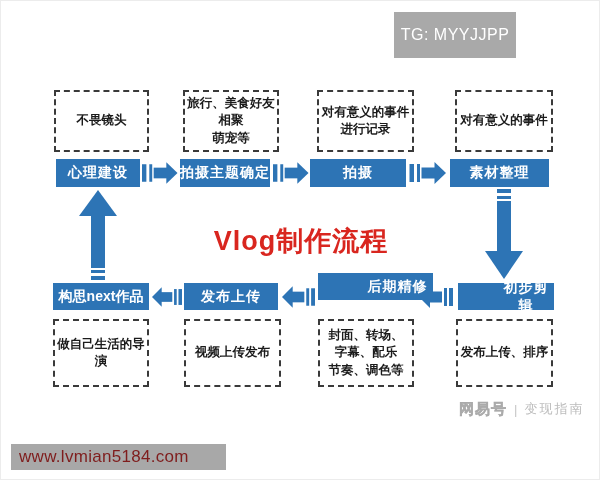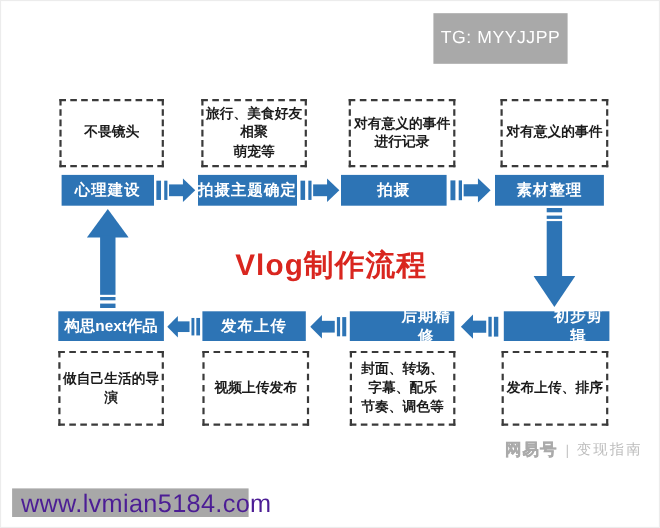--- a/index.html
+++ b/index.html
@@ -62,21 +62,21 @@
   .watermark .brand{
     color:var(--watermark_gray);
     font-size:15px;font-weight:800;letter-spacing:1px;
     -webkit-text-stroke:.4px #aaaaaa;
   }
   .watermark .divider{color:#c6c6c6;font-size:13px;font-weight:400;}
   .watermark .name{color:#bcbcbc;font-size:13px;letter-spacing:2px;}
   .url-bar{
     position:absolute;left:10px;top:443px;width:215px;height:26px;
     background:var(--url_gray);
-    color:#4c1d95;font-size:23px;
+    color:#7f1d1d;font-size:17px;
     display:flex;align-items:center;padding-left:8px;
     letter-spacing:.3px;
   }
 </style>
 </head>
 <body>
 
 <div class="canvas">
 
   <div class="tg-badge">TG: MYYJJPP</div>
@@ -124,21 +124,21 @@
     <rect x="12" y="0" width="14" height="4" fill="currentColor"></rect>
     <rect x="12" y="7" width="14" height="3" fill="currentColor"></rect>
     <rect x="12" y="12" width="14" height="52" fill="currentColor"></rect>
     <polygon points="0,62 38,62 19,90" fill="currentColor"></polygon>
   </svg>
 
   <div class="main-title">Vlog制作流程</div>
 
   <div class="stage" style="left:52px;top:282px;width:96px;height:27px;letter-spacing:0;">构思next作品</div>
   <div class="stage" style="left:183px;top:282px;width:94px;height:27px;">发布上传</div>
-  <div class="stage" style="left:317px;top:282px;width:95px;height:27px;padding-left:44px;">后期精修</div>
+  <div class="stage" style="left:317px;top:272px;width:115px;height:27px;padding-left:44px;">后期精修</div>
   <div class="stage" style="left:457px;top:282px;width:96px;height:27px;padding-left:40px;">初步剪辑</div>
 
   <svg class="arrow" style="left:151px;top:284px;" width="30" height="24" viewBox="0 0 34 24">
     <polygon points="11,1 0,12 11,23" fill="currentColor"></polygon>
     <rect x="10" y="6.5" width="13" height="11" fill="currentColor"></rect>
     <rect x="25" y="3" width="3" height="18" fill="currentColor"></rect>
     <rect x="30" y="3" width="4" height="18" fill="currentColor"></rect>
   </svg>
   <svg class="arrow" style="left:281px;top:284px;" width="33" height="24" viewBox="0 0 34 24">
     <polygon points="11,1 0,12 11,23" fill="currentColor"></polygon>

